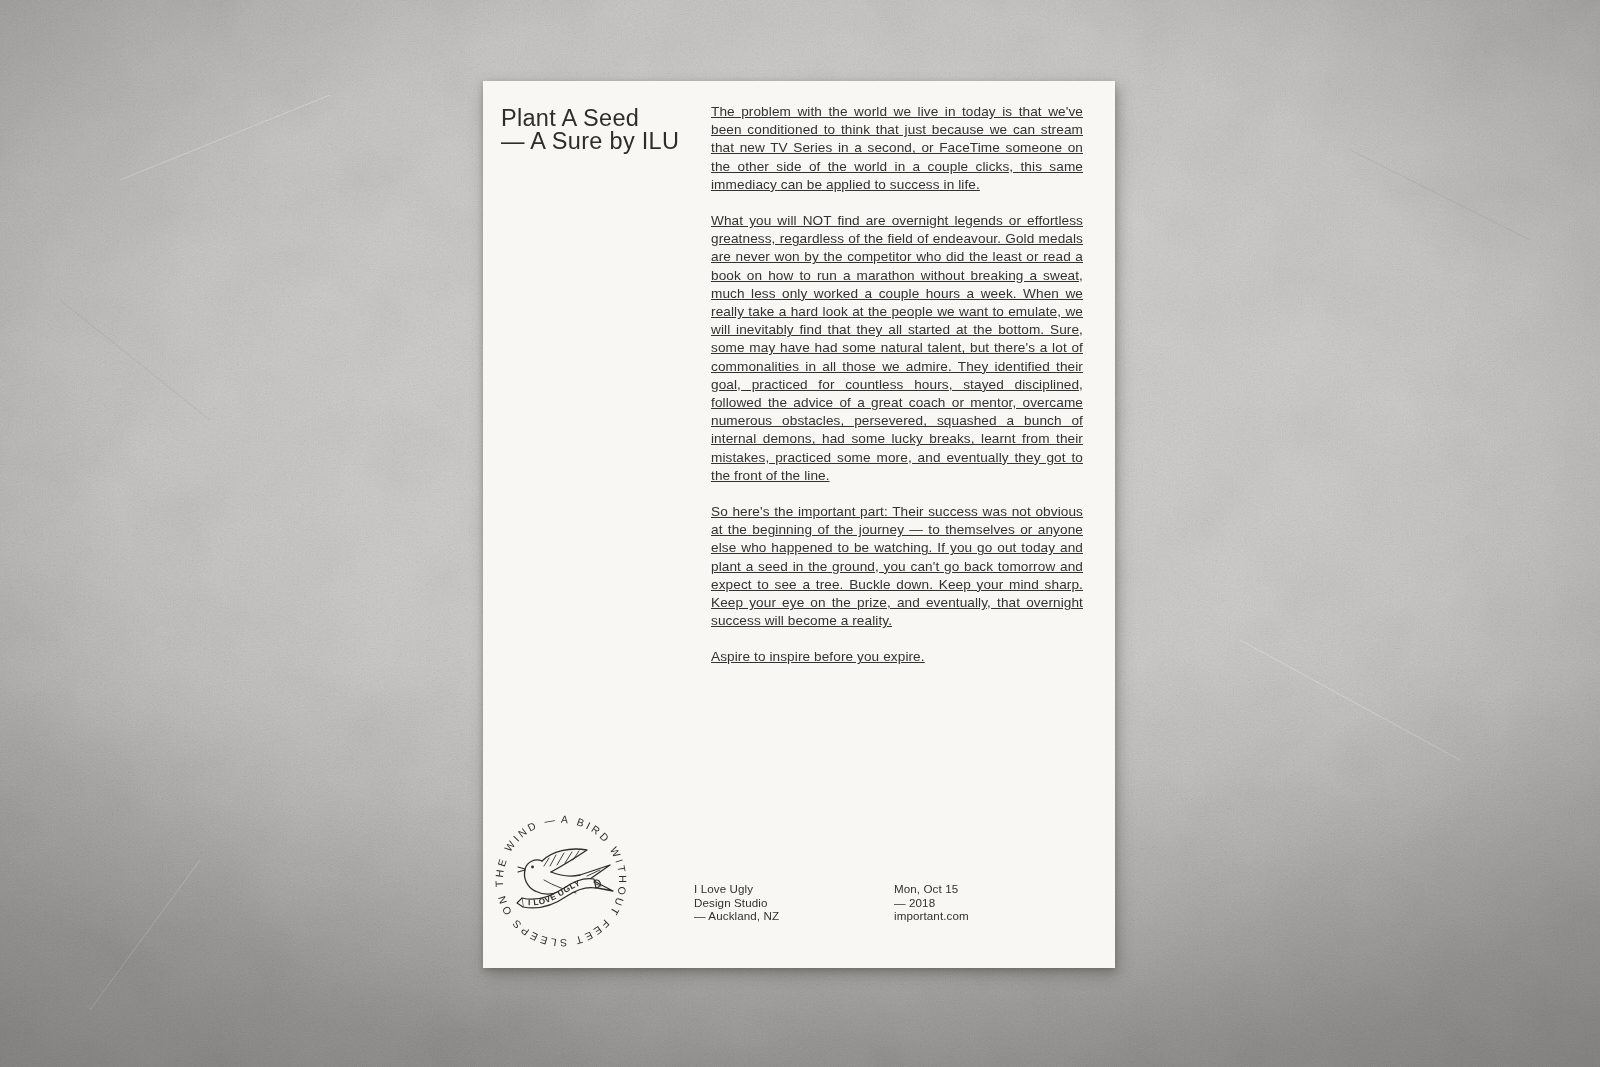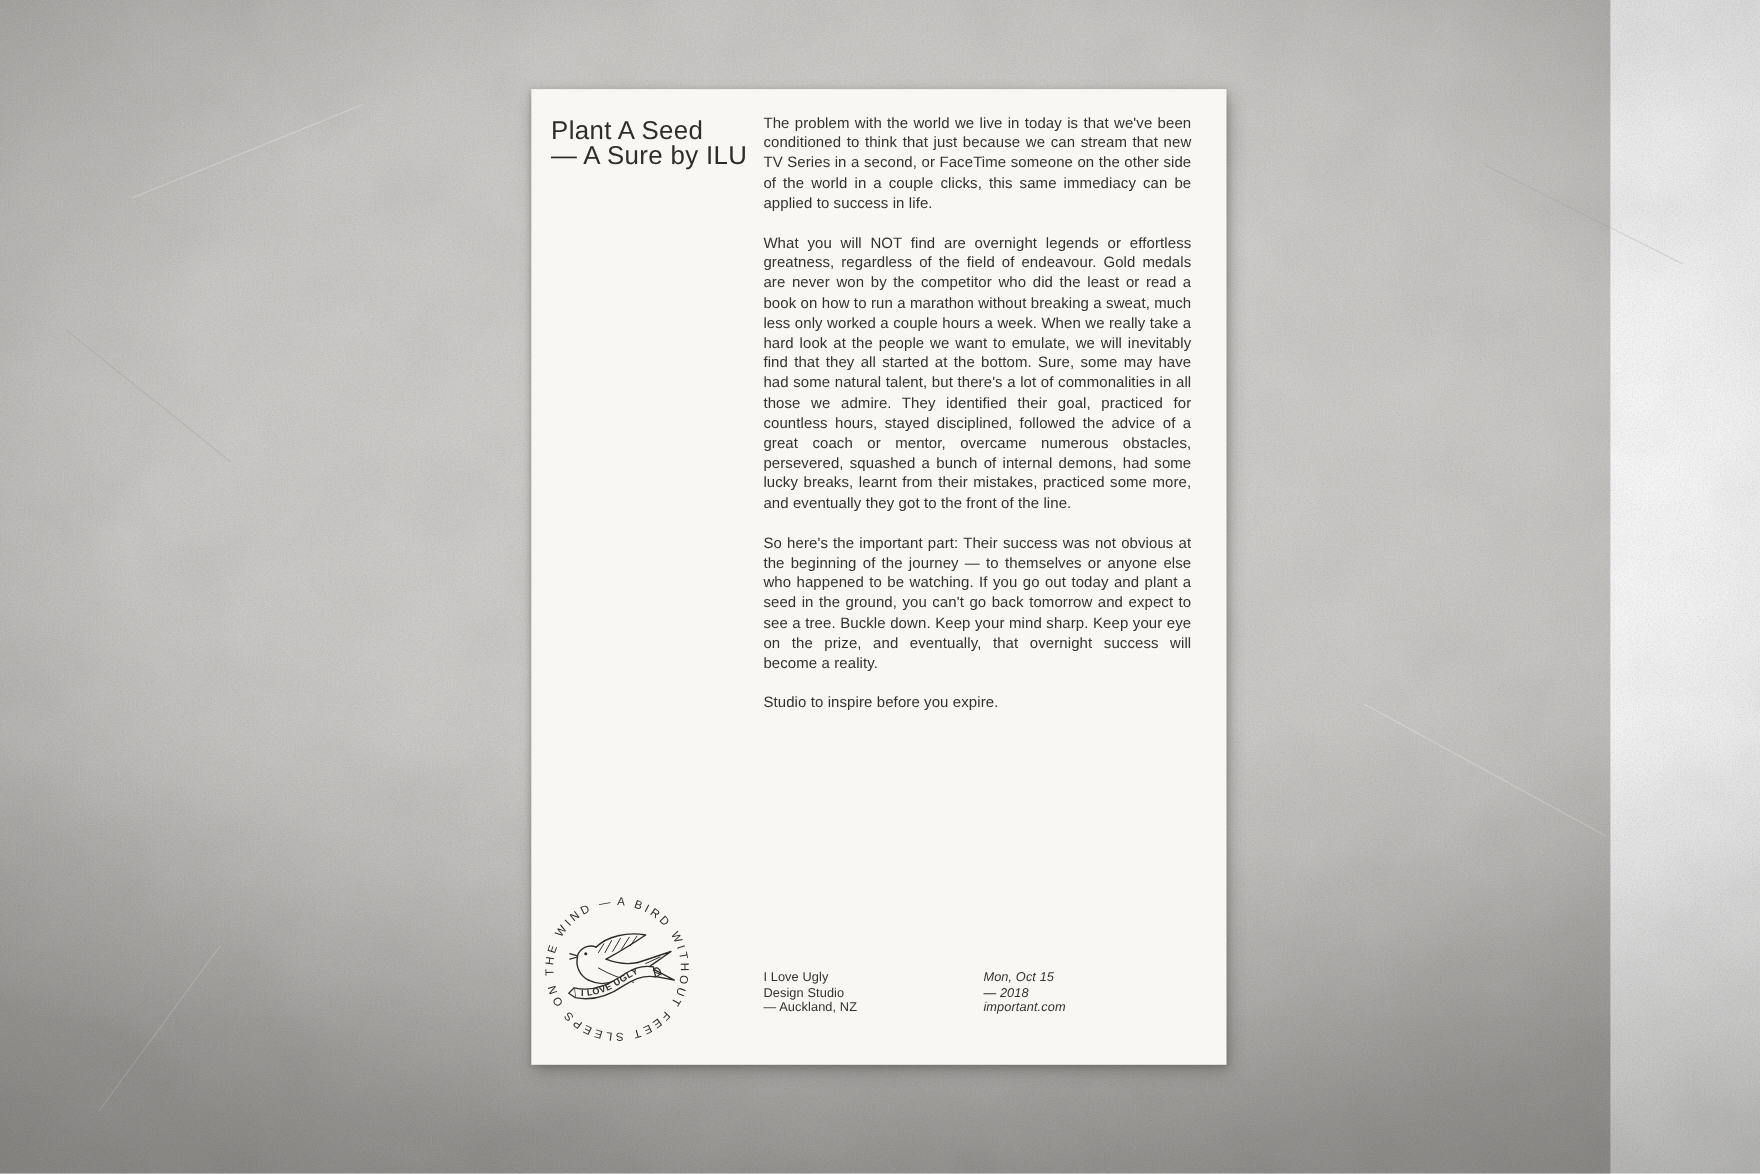--- a/index.html
+++ b/index.html
@@ -3,21 +3,21 @@
 <meta charset="utf-8">
 <style>
   html, body {
     margin: 0; padding: 0;
     width: 1600px; height: 1067px;
     overflow: hidden;
     font-family: "Liberation Sans", sans-serif;
   }
   .scene {
     position: relative;
-    width: 1464px; height: 1067px;
+    width: 1600px; height: 1067px;
     background:
       radial-gradient(ellipse 1100px 700px at 52% 38%, #d2d0cd 0%, #c9c7c4 48%, #bbb9b6 78%, #aaa8a5 100%);
   }
   .texture-layer {
     position: absolute; left: 0; top: 0;
     width: 1600px; height: 1067px;
     z-index: 1;
     pointer-events: none;
   }
   .vignette {
@@ -46,26 +46,27 @@
     letter-spacing: 0.3px;
     color: #2f2d2a;
     white-space: nowrap;
   }
   .memo-body {
     position: absolute;
     left: 211px; top: 22px;
     width: 389px;
   }
   .memo-body p {
-    margin: 0 0 18px 0;
+    margin: 0 0 18px 17px;
     font-size: 13.6px;
     line-height: 18.2px;
     letter-spacing: 0.1px;
     text-align: justify;
     color: #343230;
+    text-decoration: underline;
   }
   .memo-body p.no-justify { text-align: left; }
   .stamp {
     position: absolute;
     left: 3px; top: 725px;
     width: 150px; height: 150px;
   }
   .stamp .circle-text {
     font-family: "Liberation Sans", sans-serif;
     font-size: 10.5px;
@@ -81,21 +82,21 @@
   }
   .footer-col {
     position: absolute;
     top: 801px;
     font-size: 11.6px;
     line-height: 13.6px;
     letter-spacing: 0.1px;
     color: #33312e;
   }
   .footer-col.left  { left: 211px; }
-  .footer-col.right { left: 411px; font-style: italic; }
+  .footer-col.right { left: 411px; }
 </style>
 </head>
 <body>
 
 <div class="scene">
 
   <svg class="texture-layer" width="1600" height="1067" viewBox="0 0 1600 1067" aria-hidden="true">
     <defs>
       <filter id="fineNoise" x="0" y="0" width="100%" height="100%">
         <feTurbulence type="fractalNoise" baseFrequency="0.75" numOctaves="2" seed="11" stitchTiles="stitch"></feTurbulence>
@@ -125,21 +126,21 @@
 
     <div class="memo-title">
       <div>Plant A Seed</div>
       <div>— A Sure by ILU</div>
     </div>
 
     <div class="memo-body">
       <p>The problem with the world we live in today is that we've been conditioned to think that just because we can stream that new TV Series in a second, or FaceTime someone on the other side of the world in a couple clicks, this same immediacy can be applied to success in life.</p>
       <p>What you will NOT find are overnight legends or effortless greatness, regardless of the field of endeavour. Gold medals are never won by the competitor who did the least or read a book on how to run a marathon without breaking a sweat, much less only worked a couple hours a week. When we really take a hard look at the people we want to emulate, we will inevitably find that they all started at the bottom. Sure, some may have had some natural talent, but there's a lot of commonalities in all those we admire. They identified their goal, practiced for countless hours, stayed disciplined, followed the advice of a great coach or mentor, overcame numerous obstacles, persevered, squashed a bunch of internal demons, had some lucky breaks, learnt from their mistakes, practiced some more, and eventually they got to the front of the line.</p>
       <p>So here's the important part: Their success was not obvious at the beginning of the journey — to themselves or anyone else who happened to be watching. If you go out today and plant a seed in the ground, you can't go back tomorrow and expect to see a tree. Buckle down. Keep your mind sharp. Keep your eye on the prize, and eventually, that overnight success will become a reality.</p>
-      <p class="no-justify">Studio to inspire before you expire.</p>
+      <p class="no-justify">Aspire to inspire before you expire.</p>
     </div>
 
     <svg class="stamp" width="150" height="150" viewBox="0 0 150 150" aria-hidden="true">
       <defs>
         <path id="stampCircle" d="M 75 17 A 58 58 0 1 1 74.9 17"></path>
         <path id="bannerPath" d="M 38 99 C 54 101 68 95 80 87 C 90 80 99 76 110 78"></path>
       </defs>
 
       <text class="circle-text">
         <textPath href="#stampCircle" startOffset="0" textLength="360" lengthAdjust="spacing">A BIRD WITHOUT FEET SLEEPS ON THE WIND —</textPath>

